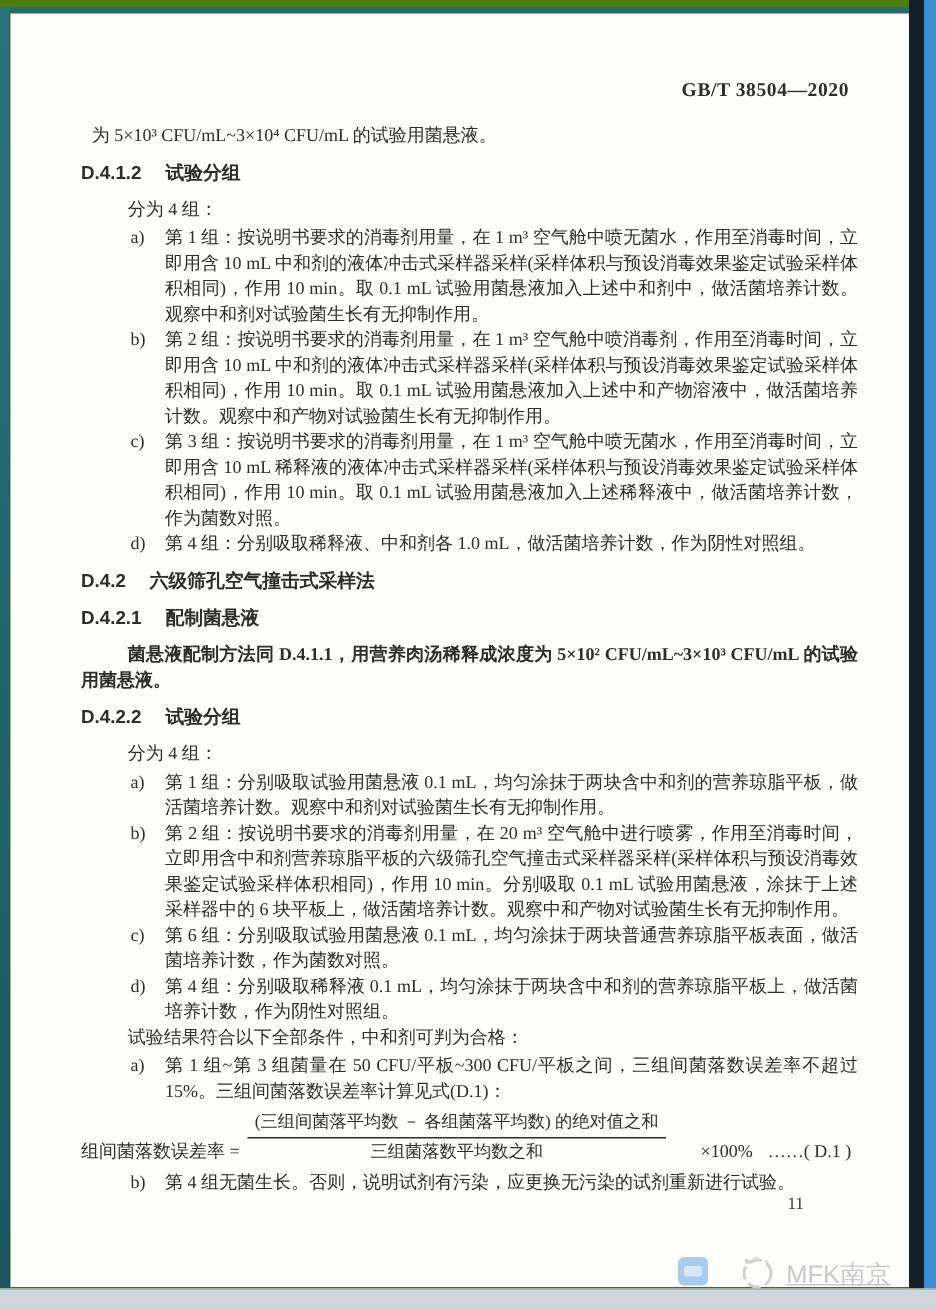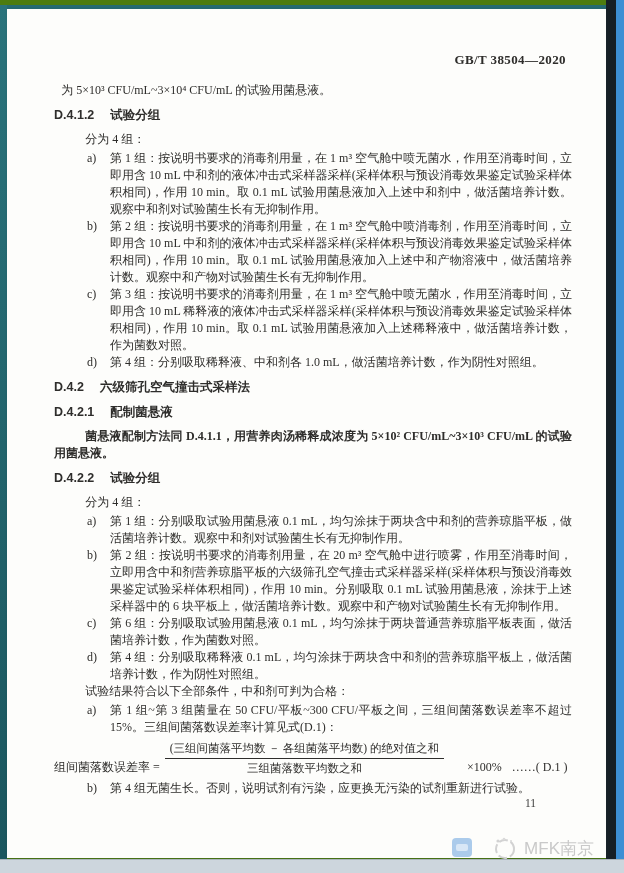--- a/index.html
+++ b/index.html
@@ -53,23 +53,23 @@
   .f-mult { margin-left:18px; }
   .f-eqno { margin-left:10px; white-space:nowrap; }
 
   .pagenum { position:absolute; right:70px; bottom:46px; font-size:11.5px; color:#3a3a3a;margin-top:18px; }
 
   
   .badge { position:absolute; right:152px; bottom:16px; width:20px; height:19px;
            border-radius:4px; background:#a3c6ea; opacity:.9; z-index:6; }
   .badge::after { content:""; position:absolute; left:4px; top:6px; width:12px; height:7px;
                   border-radius:2px; background:rgba(255,255,255,.55); }
-  .watermark { position:absolute; right:30px; bottom:12px; display:flex; align-items:center;
+  .watermark { position:absolute; right:30px; bottom:12px; display:flex; align-items:flex-end;
                gap:6px; color:#c9c9c9; font-size:17px; z-index:6;
-               font-family:"Liberation Sans","DejaVu Sans",sans-serif; }
+               font-family:"Liberation Sans","DejaVu Sans",sans-serif;text-decoration:underline; }
   .watermark svg { display:block; }
 </style>
 </head>
 <body>
 
 <div class="canvas">
 
   <div class="edge-top"></div>
   <div class="edge-left"></div>
   <div class="edge-right-dark"></div>

